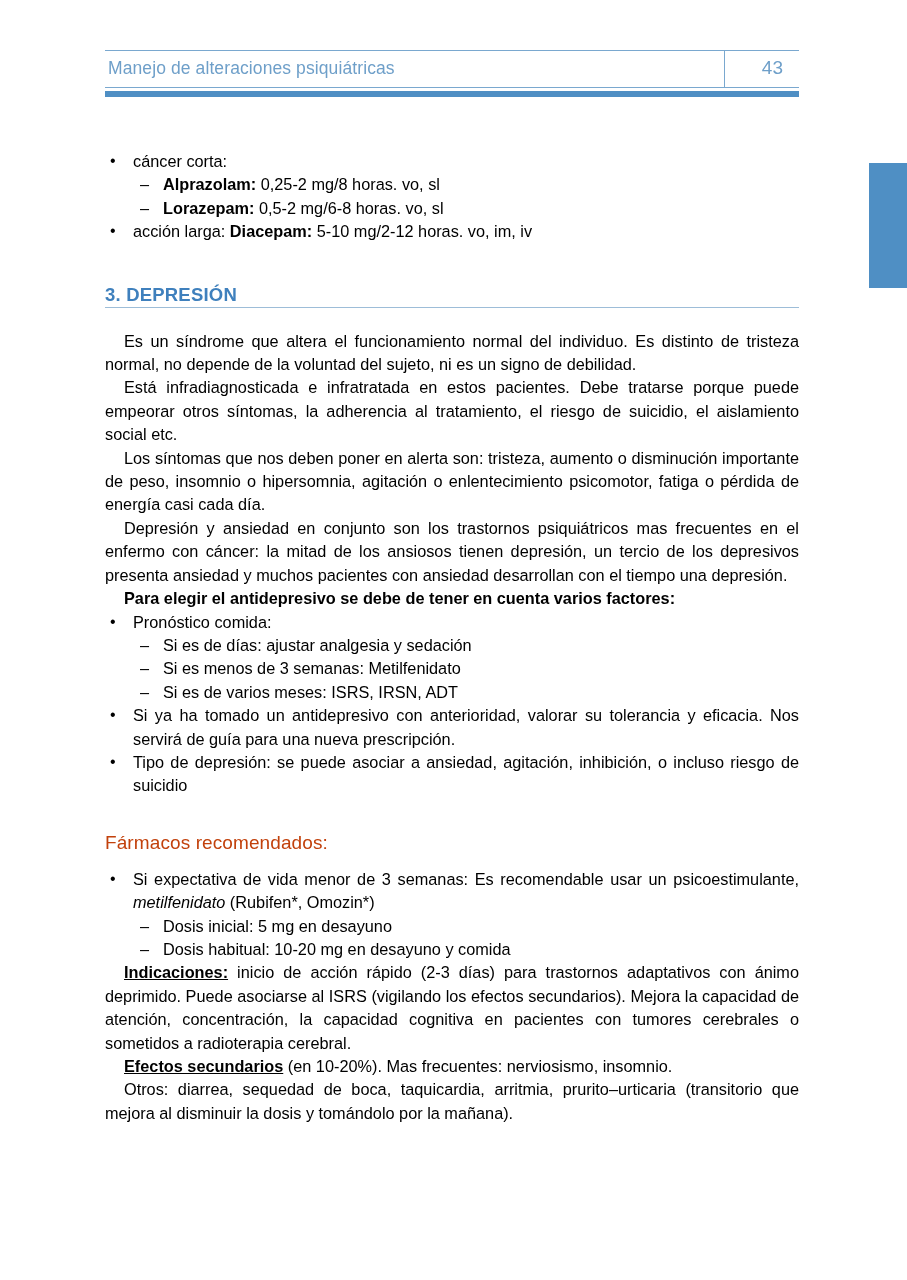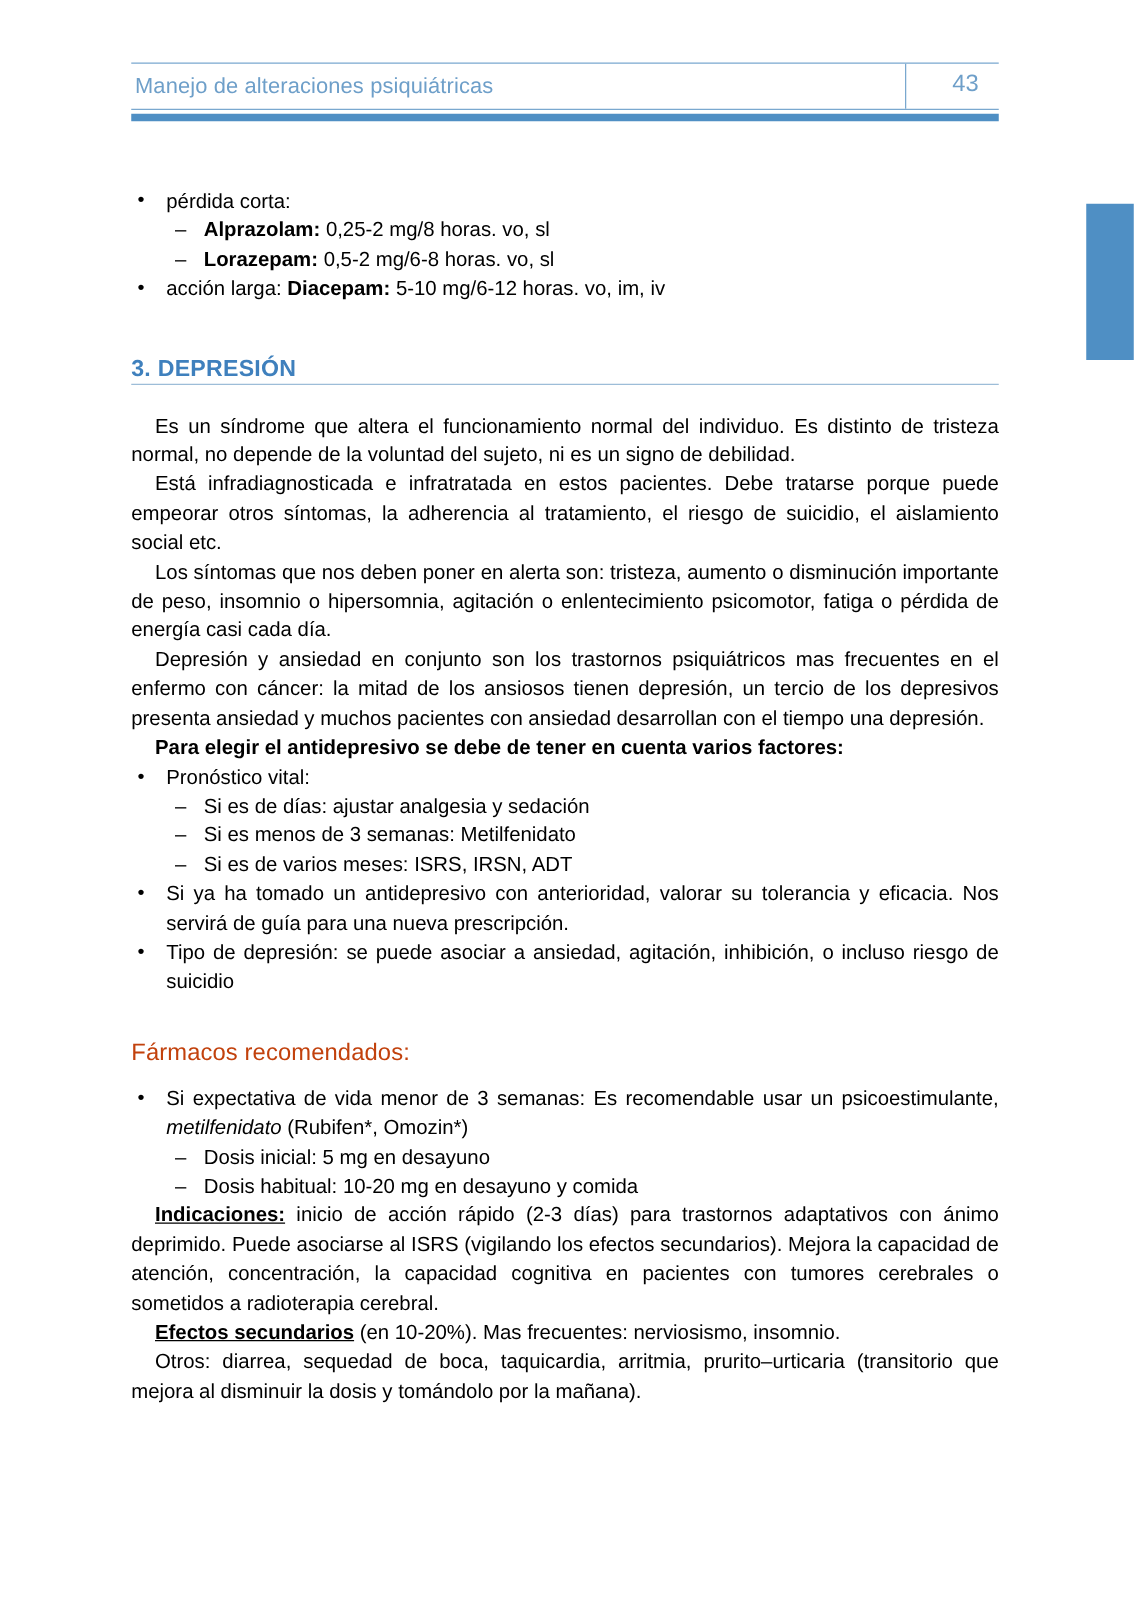--- a/index.html
+++ b/index.html
@@ -181,51 +181,51 @@
     </div>
   </div>
   <div class="header-rule"></div>
 
   <div class="thumb-tab"></div>
 
   <div class="content">
 
     <ul class="blist">
       <li>
-        <span>pérdida corta:</span>
+        <span>cáncer corta:</span>
       </li>
     </ul>
     <ul class="dlist">
       <li>
         <b>Alprazolam:</b><span> 0,25-2 mg/8 horas. vo, sl</span>
       </li>
       <li>
         <b>Lorazepam:</b><span> 0,5-2 mg/6-8 horas. vo, sl</span>
       </li>
     </ul>
     <ul class="blist">
       <li>
-        <span>acción larga: </span><b>Diacepam:</b><span> 5-10 mg/6-12 horas. vo, im, iv</span>
+        <span>acción larga: </span><b>Diacepam:</b><span> 5-10 mg/2-12 horas. vo, im, iv</span>
       </li>
     </ul>
 
     <div class="sec-head sp-top-40">3. DEPRESIÓN</div>
 
     <p class="para sp-top-22">Es un síndrome que altera el funcionamiento normal del individuo. Es distinto de tristeza normal, no depende de la voluntad del sujeto, ni es un signo de debilidad.</p>
     <p class="para">Está infradiagnosticada e infratratada en estos pacientes. Debe tratarse porque puede empeorar otros síntomas, la adherencia al tratamiento, el riesgo de suicidio, el aislamiento social etc.</p>
     <p class="para">Los síntomas que nos deben poner en alerta son: tristeza, aumento o disminución importante de peso, insomnio o hipersomnia, agitación o enlentecimiento psicomotor, fatiga o pérdida de energía casi cada día.</p>
     <p class="para">Depresión y ansiedad en conjunto son los trastornos psiquiátricos mas frecuentes en el enfermo con cáncer: la mitad de los ansiosos tienen depresión, un tercio de los depresivos presenta ansiedad y muchos pacientes con ansiedad desarrollan con el tiempo una depresión.</p>
 
     <p class="para">
       <b>Para elegir el antidepresivo se debe de tener en cuenta varios factores:</b>
     </p>
 
     <ul class="blist">
       <li>
-        <span>Pronóstico vital:</span>
+        <span>Pronóstico comida:</span>
       </li>
     </ul>
     <ul class="dlist">
       <li><span>Si es de días: ajustar analgesia y sedación</span></li>
       <li><span>Si es menos de 3 semanas: Metilfenidato</span></li>
       <li><span>Si es de varios meses: ISRS, IRSN, ADT</span></li>
     </ul>
     <ul class="blist">
       <li><span>Si ya ha tomado un antidepresivo con anterioridad, valorar su tolerancia y eficacia. Nos servirá de guía para una nueva prescripción.</span></li>
       <li><span>Tipo de depresión: se puede asociar a ansiedad, agitación, inhibición, o incluso riesgo de suicidio</span></li>

